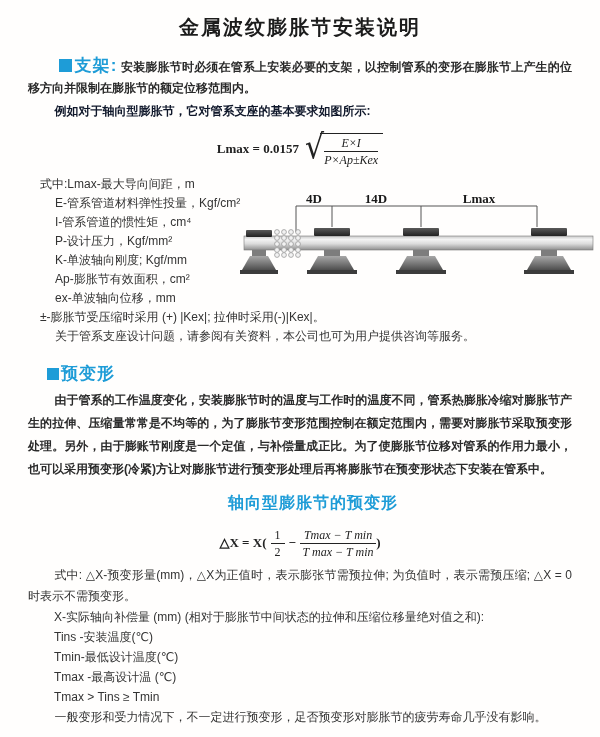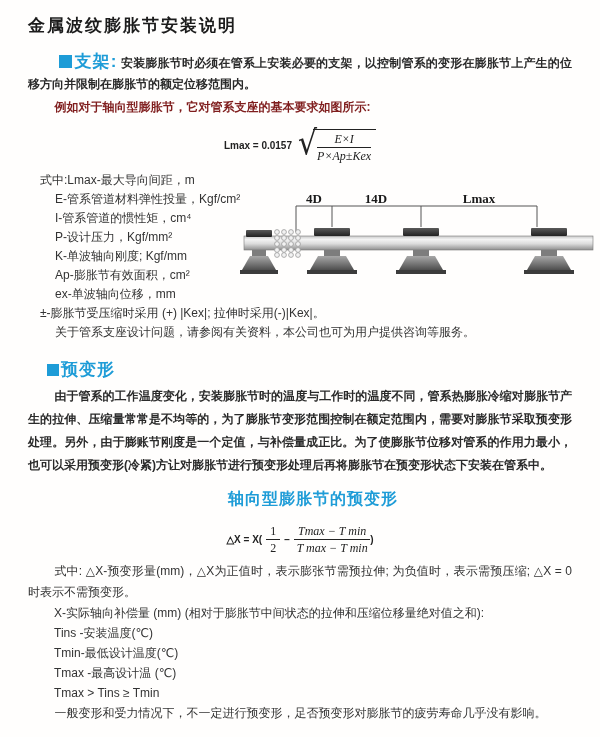--- a/index.html
+++ b/index.html
@@ -5,35 +5,35 @@
   html,body{margin:0;padding:0;background:#ffffff;}
   body{
     width:600px;height:737px;overflow:hidden;
     font-family:"Liberation Sans","DejaVu Sans",sans-serif;
     color:#333;font-size:12px;
   }
   .page{position:relative;width:600px;height:737px;background:#fffefd;}
   .content{padding:0 28px;}
 
   .doc-title{
-    margin:0;padding-top:14px;
-    font-size:17px;font-weight:bold;color:#1c1c1c;letter-spacing:2px;
+    margin:0;padding-top:14px;text-align:center;
+    font-size:20px;font-weight:bold;color:#1c1c1c;letter-spacing:2px;
   }
 
   .sq{display:inline-block;width:13px;height:13px;background:#1e9cd7;
       margin-right:2px;vertical-align:-1px;}
   .sq-small{width:12px;height:12px;}
 
   .intro-para{margin:14px 0 0 0;line-height:21px;text-indent:2.6em;
       text-align:justify;font-weight:600;color:#2a2a2a;}
   .inline-heading{color:#1e9cd7;font-size:17px;font-weight:bold;letter-spacing:1px;}
-  .example-para{margin:2px 0 0 0;line-height:21px;text-indent:2.2em;font-weight:600;color:#7f1d1d;}
+  .example-para{margin:2px 0 0 0;line-height:21px;text-indent:2.2em;font-weight:600;color:#0f172a;}
 
   .formula-block{text-align:center;margin:10px 0 8px 0;}
-  .serif-bold{font-family:Liberation Sans, sans-serif;font-weight:bold;font-size:10px;color:#222;}
+  .serif-bold{font-family:Liberation Serif, serif;font-weight:bold;font-size:13px;color:#222;}
   .frac{display:inline-flex;flex-direction:column;text-align:center;vertical-align:middle;
         font-family:"Liberation Serif","DejaVu Serif",serif;font-style:italic;font-size:12px;color:#222;line-height:14px;}
   .frac .num{border-bottom:1px solid #222;padding:0 4px 1px 4px;}
   .frac .den{padding-top:1px;}
   .sqrt{display:inline-flex;align-items:flex-start;vertical-align:middle;margin-left:6px;}
   .sqrt-glyph{font-size:30px;line-height:30px;font-weight:normal;color:#222;
       font-family:"DejaVu Sans",sans-serif;margin-right:-4px;transform:scaleY(1.12);}
   .sqrt-content{border-top:1.4px solid #222;padding:2px 5px 0 4px;margin-top:1px;}
   .frac-small{font-style:normal;}
 

